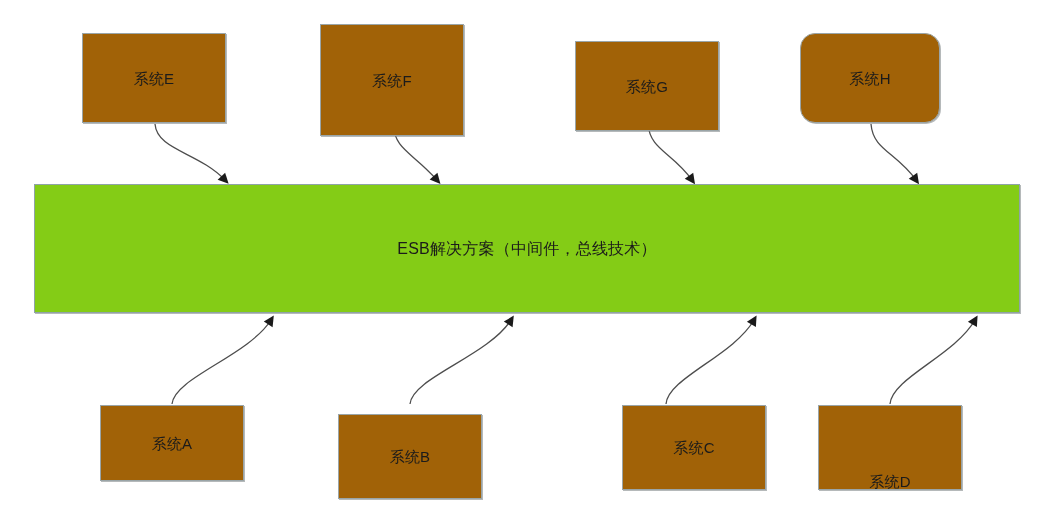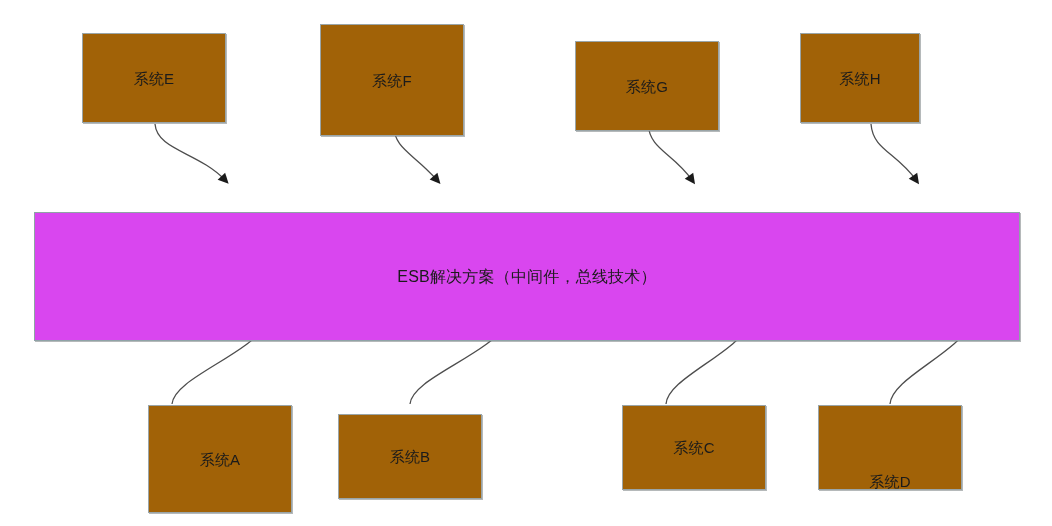--- a/index.html
+++ b/index.html
@@ -34,23 +34,22 @@
     align-items: center;
     justify-content: center;
     border: 1px solid #9aa5a8;
     box-shadow: 1px 1px 0 0 rgba(120,128,130,0.55);
   }
   .node.system {
     background: #a16207;
     border-color: #9aa5a8;
   }
   .node.esb {
-    background: #d946ef;
+    background: #84cc16;
     border-color: #8fa3a6;
-    margin-top: 28px;
   }
   .node-label {
     font-size: 15px;
     color: #1b1b1b;
     line-height: 1;
     white-space: nowrap;
     letter-spacing: 0.2px;
   }
   .node.esb .node-label {
     font-size: 16px;
@@ -88,24 +87,24 @@
       </div>
       <div class="node system" style="left: 82px; top: 33px; width: 144px; height: 90px;">
         <span class="node-label">系统E</span>
       </div>
       <div class="node system" style="left: 320px; top: 24px; width: 144px; height: 112px;">
         <span class="node-label">系统F</span>
       </div>
       <div class="node system" style="left: 575px; top: 18px; width: 144px; height: 90px; margin-top: 23px;">
         <span class="node-label">系统G</span>
       </div>
-      <div class="node system" style="left: 800px; top: 33px; width: 120px; height: 90px;">
+      <div class="node system" style="left: 800px; top: 33px; width: 140px; height: 90px; border-radius: 15px;">
         <span class="node-label">系统H</span>
       </div>
-      <div class="node system" style="left: 100px; top: 405px; width: 144px; height: 108px; margin-left: 48px;">
+      <div class="node system" style="left: 100px; top: 405px; width: 144px; height: 76px;">
         <span class="node-label">系统A</span>
       </div>
       <div class="node system" style="left: 338px; top: 414px; width: 144px; height: 85px;">
         <span class="node-label">系统B</span>
       </div>
       <div class="node system" style="left: 622px; top: 405px; width: 144px; height: 85px;">
         <span class="node-label">系统C</span>
       </div>
       <div class="node system" style="left: 818px; top: 405px; width: 144px; height: 85px; align-items: flex-end;">
         <span class="node-label">系统D</span>

